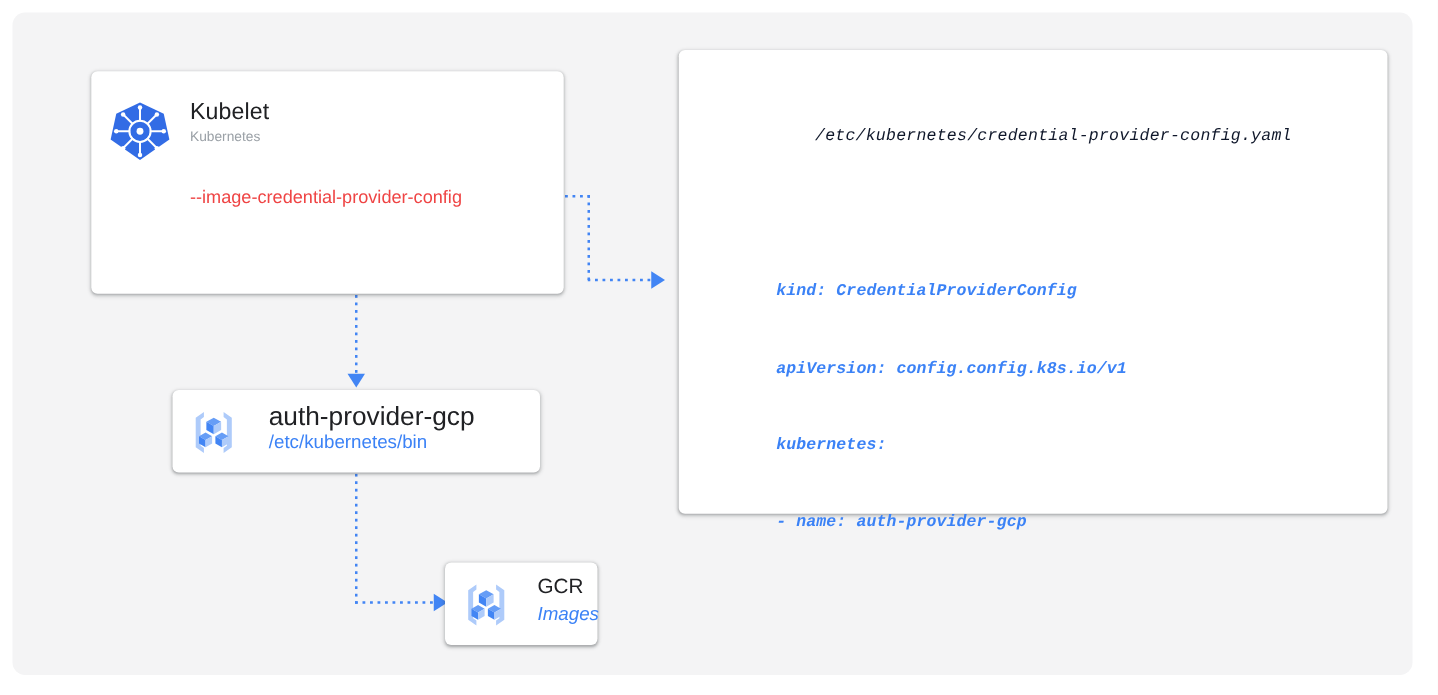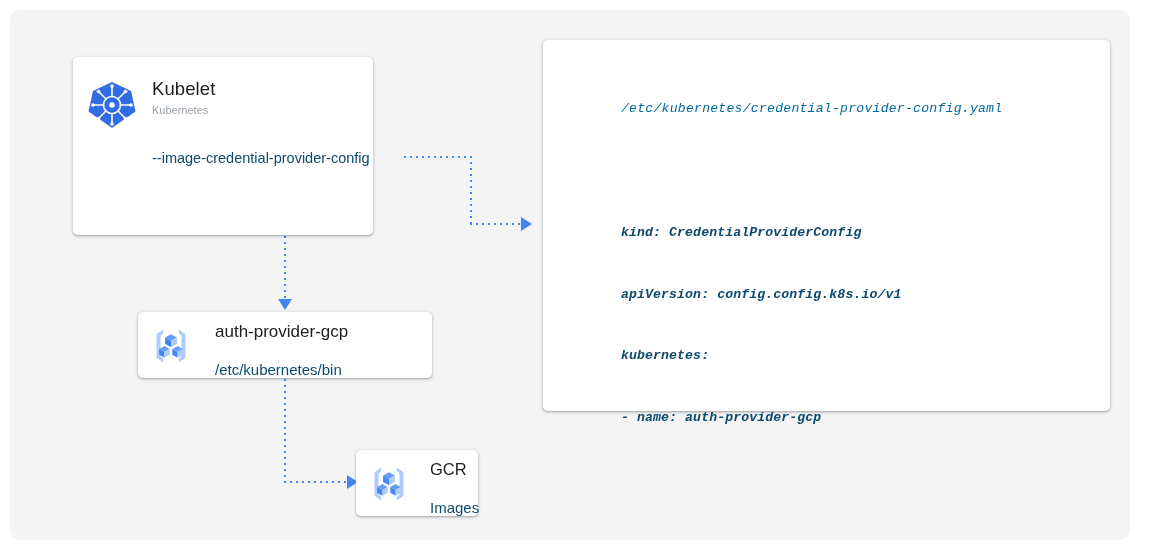--- a/index.html
+++ b/index.html
@@ -36,21 +36,21 @@
     background: #ffffff;
     border-radius: 5px;
     box-shadow: 0 1px 2px rgba(60,64,67,0.30), 0 1px 3px 1px rgba(60,64,67,0.15);
     box-sizing: border-box;
   }
 
   
   #kubelet-card {
     left: 73px;
     top: 57px;
-    width: 300px;
+    width: 378px;
     height: 178px;
   }
   #kubelet-card .k8s-logo {
     position: absolute;
     left: 14px;
     top: 23px;
     width: 50px;
     height: 50px;
   }
   #kubelet-card .title {
@@ -68,60 +68,59 @@
     top: 47px;
     font-size: 11px;
     color: #9aa0a6;
     white-space: nowrap;
   }
   #kubelet-card .flags {
     position: absolute;
     left: 79px;
     top: 90px;
     font-size: 14.5px;
-    color: #0c4a6e;
+    color: #ef4444;
     line-height: 23px;
     white-space: nowrap;
   }
 
   
   .small-card .gcp-icon {
     position: absolute;
   }
   .small-card .title {
     position: absolute;
     color: #202124;
     white-space: nowrap;
   }
   .small-card .subtitle {
     position: absolute;
-    color: #0c4a6e;
-    white-space: nowrap;
-    margin-top: 16px;
+    color: #3b82f6;
+    white-space: nowrap;
   }
 
   #auth-provider-card {
     left: 138px;
     top: 312px;
     width: 294px;
     height: 66px;
   }
   #auth-provider-card .gcp-icon { left: 12px; top: 13px; width: 42px; height: 42px; }
-  #auth-provider-card .title    { left: 77px; top: 10px; font-size: 17px; }
+  #auth-provider-card .title    { left: 77px; top: 10px; font-size: 21px; }
   #auth-provider-card .subtitle { left: 77px; top: 33px; font-size: 15px; }
 
   #gcr-card {
     left: 356px;
     top: 450px;
     width: 122px;
     height: 66px;
   }
   #gcr-card .gcp-icon { left: 12px; top: 13px; width: 42px; height: 42px; }
   #gcr-card .title    { left: 74px; top: 10px; font-size: 16.5px; }
-  #gcr-card .subtitle { left: 74px; top: 33px; font-size: 15px; }
+  #gcr-card .subtitle { left: 74px; top: 33px; font-size: 15px; font-style: italic; }
 
   
   #yaml-card {
     left: 543px;
     top: 40px;
     width: 567px;
     height: 371px;
   }
   #yaml-code {
     position: absolute;
@@ -129,29 +128,30 @@
     top: 18px;
     font-family: "Liberation Mono", "DejaVu Sans Mono", monospace;
     font-size: 13.2px;
     line-height: 20.6px;
     white-space: pre;
   }
   #yaml-code .path {
     display: block;
     font-style: italic;
     font-weight: normal;
-    color: #0369a1;
+    color: #0f172a;
     letter-spacing: 0.2px;
+    margin-left: 31px;
   }
   #yaml-code .spacer { display: block; height: 20.6px; }
   #yaml-code .line {
     display: block;
     font-style: italic;
     font-weight: bold;
-    color: #0c4a6e;
+    color: #3b82f6;
     letter-spacing: 0.1px;
   }
 
   
   .conn {
     position: absolute;
   }
   .dot-h {
     position: absolute;
     height: 2px;

